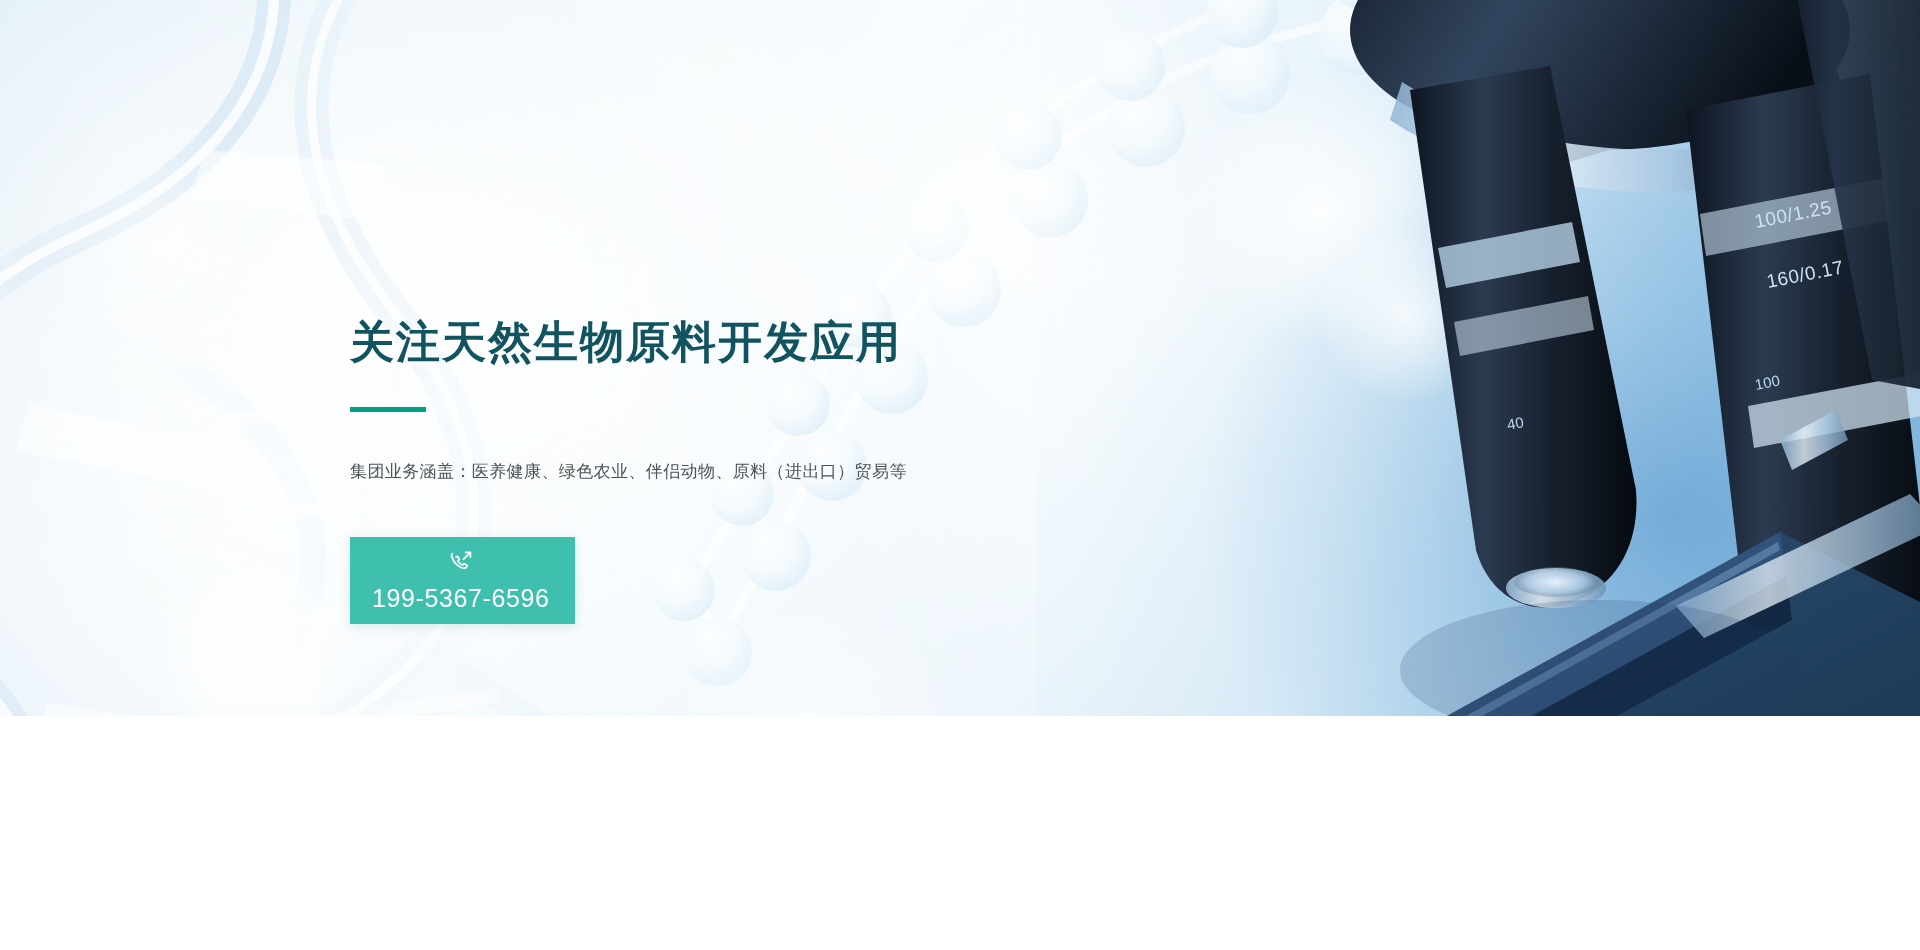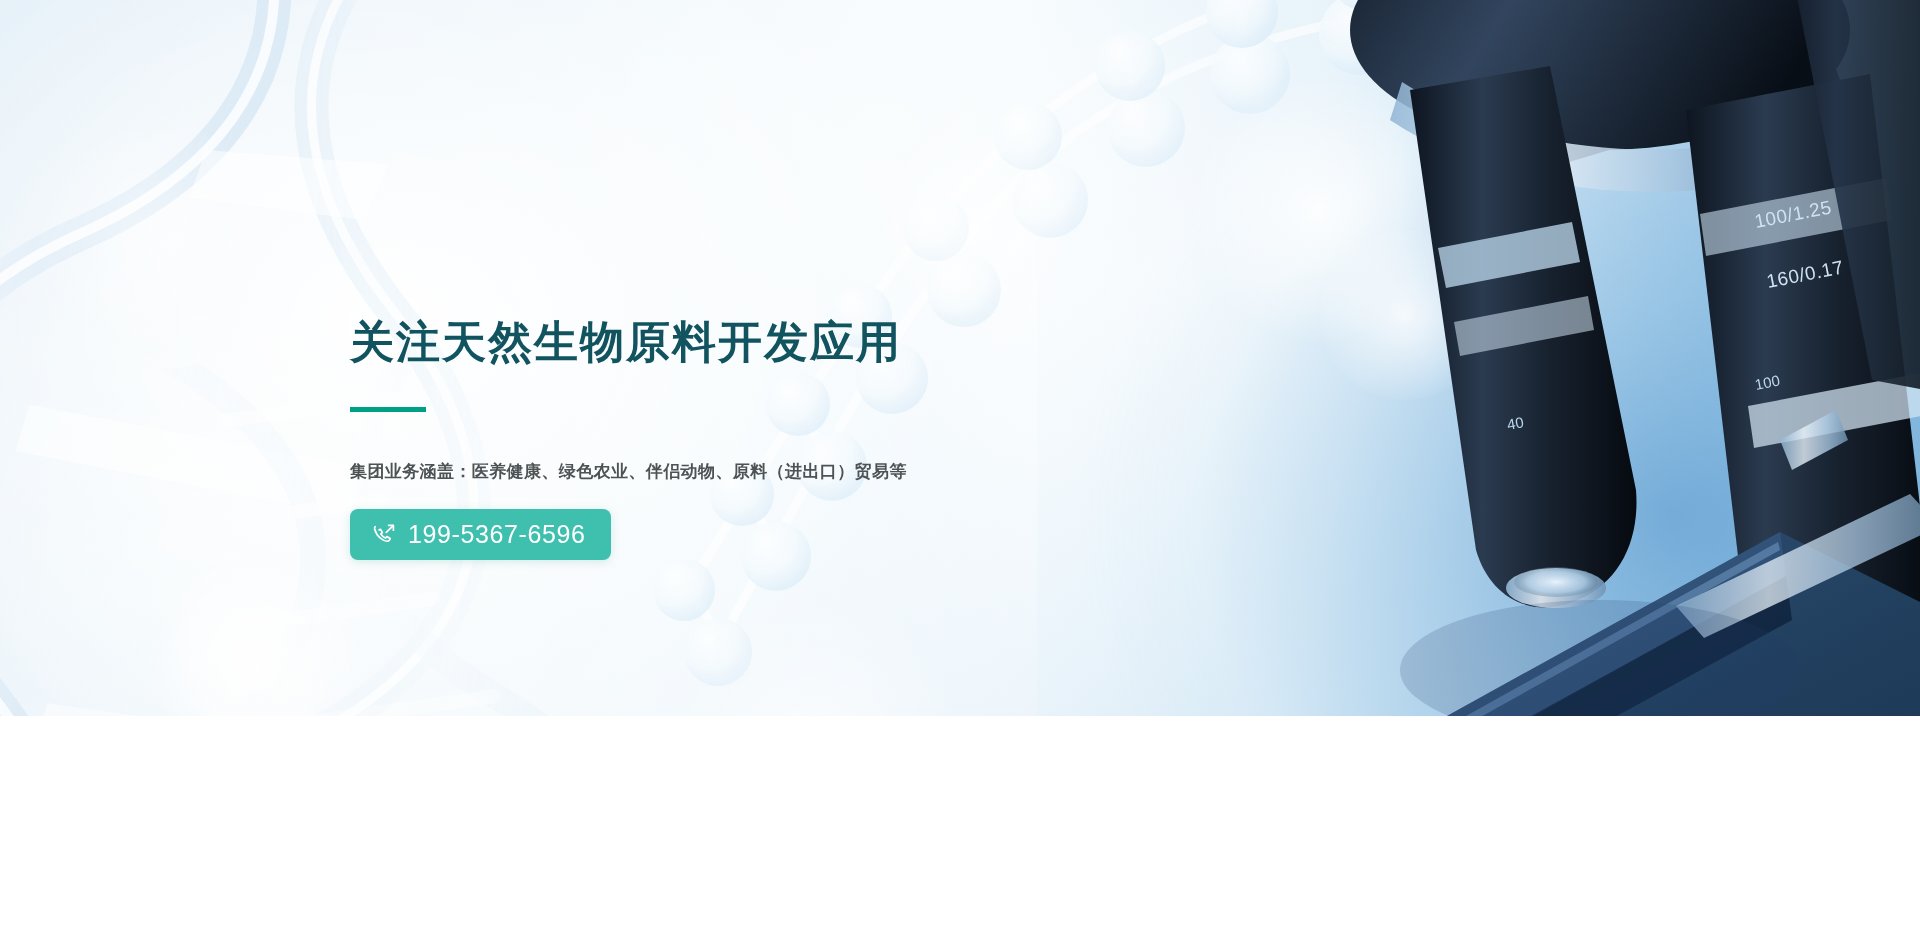--- a/index.html
+++ b/index.html
@@ -160,34 +160,35 @@
     margin-top: 38px;
   }
 
   .desc {
     margin-top: 42px;
     font-size: 17px;
     color: #4d5355;
     line-height: 2.1;
     letter-spacing: 0.4px;
   }
-  .desc-line { display: block; white-space: nowrap; font-weight: bold; }
+  .desc-line { display: block; white-space: nowrap; }
 
   .phone-btn {
     display: inline-flex;
     align-items: center;
     gap: 12px;
-    margin-top: 20px;
+    margin-top: 48px;
     background: #3fc0ae;
     border: none;
-    border-radius: 8px;
+    border-radius: 0;
     padding: 13px 26px 13px 22px;
     cursor: pointer;
     text-decoration: none;
     box-shadow: 0 2px 10px rgba(40,150,135,0.18);
+    flex-direction: column;
   }
 
   .phone-icon { width: 24px; height: 24px; flex: 0 0 auto; display: block; }
 
   .phone-number {
     font-size: 25px;
     color: #ffffff;
     font-weight: 400;
     letter-spacing: 0.6px;
     line-height: 1;

